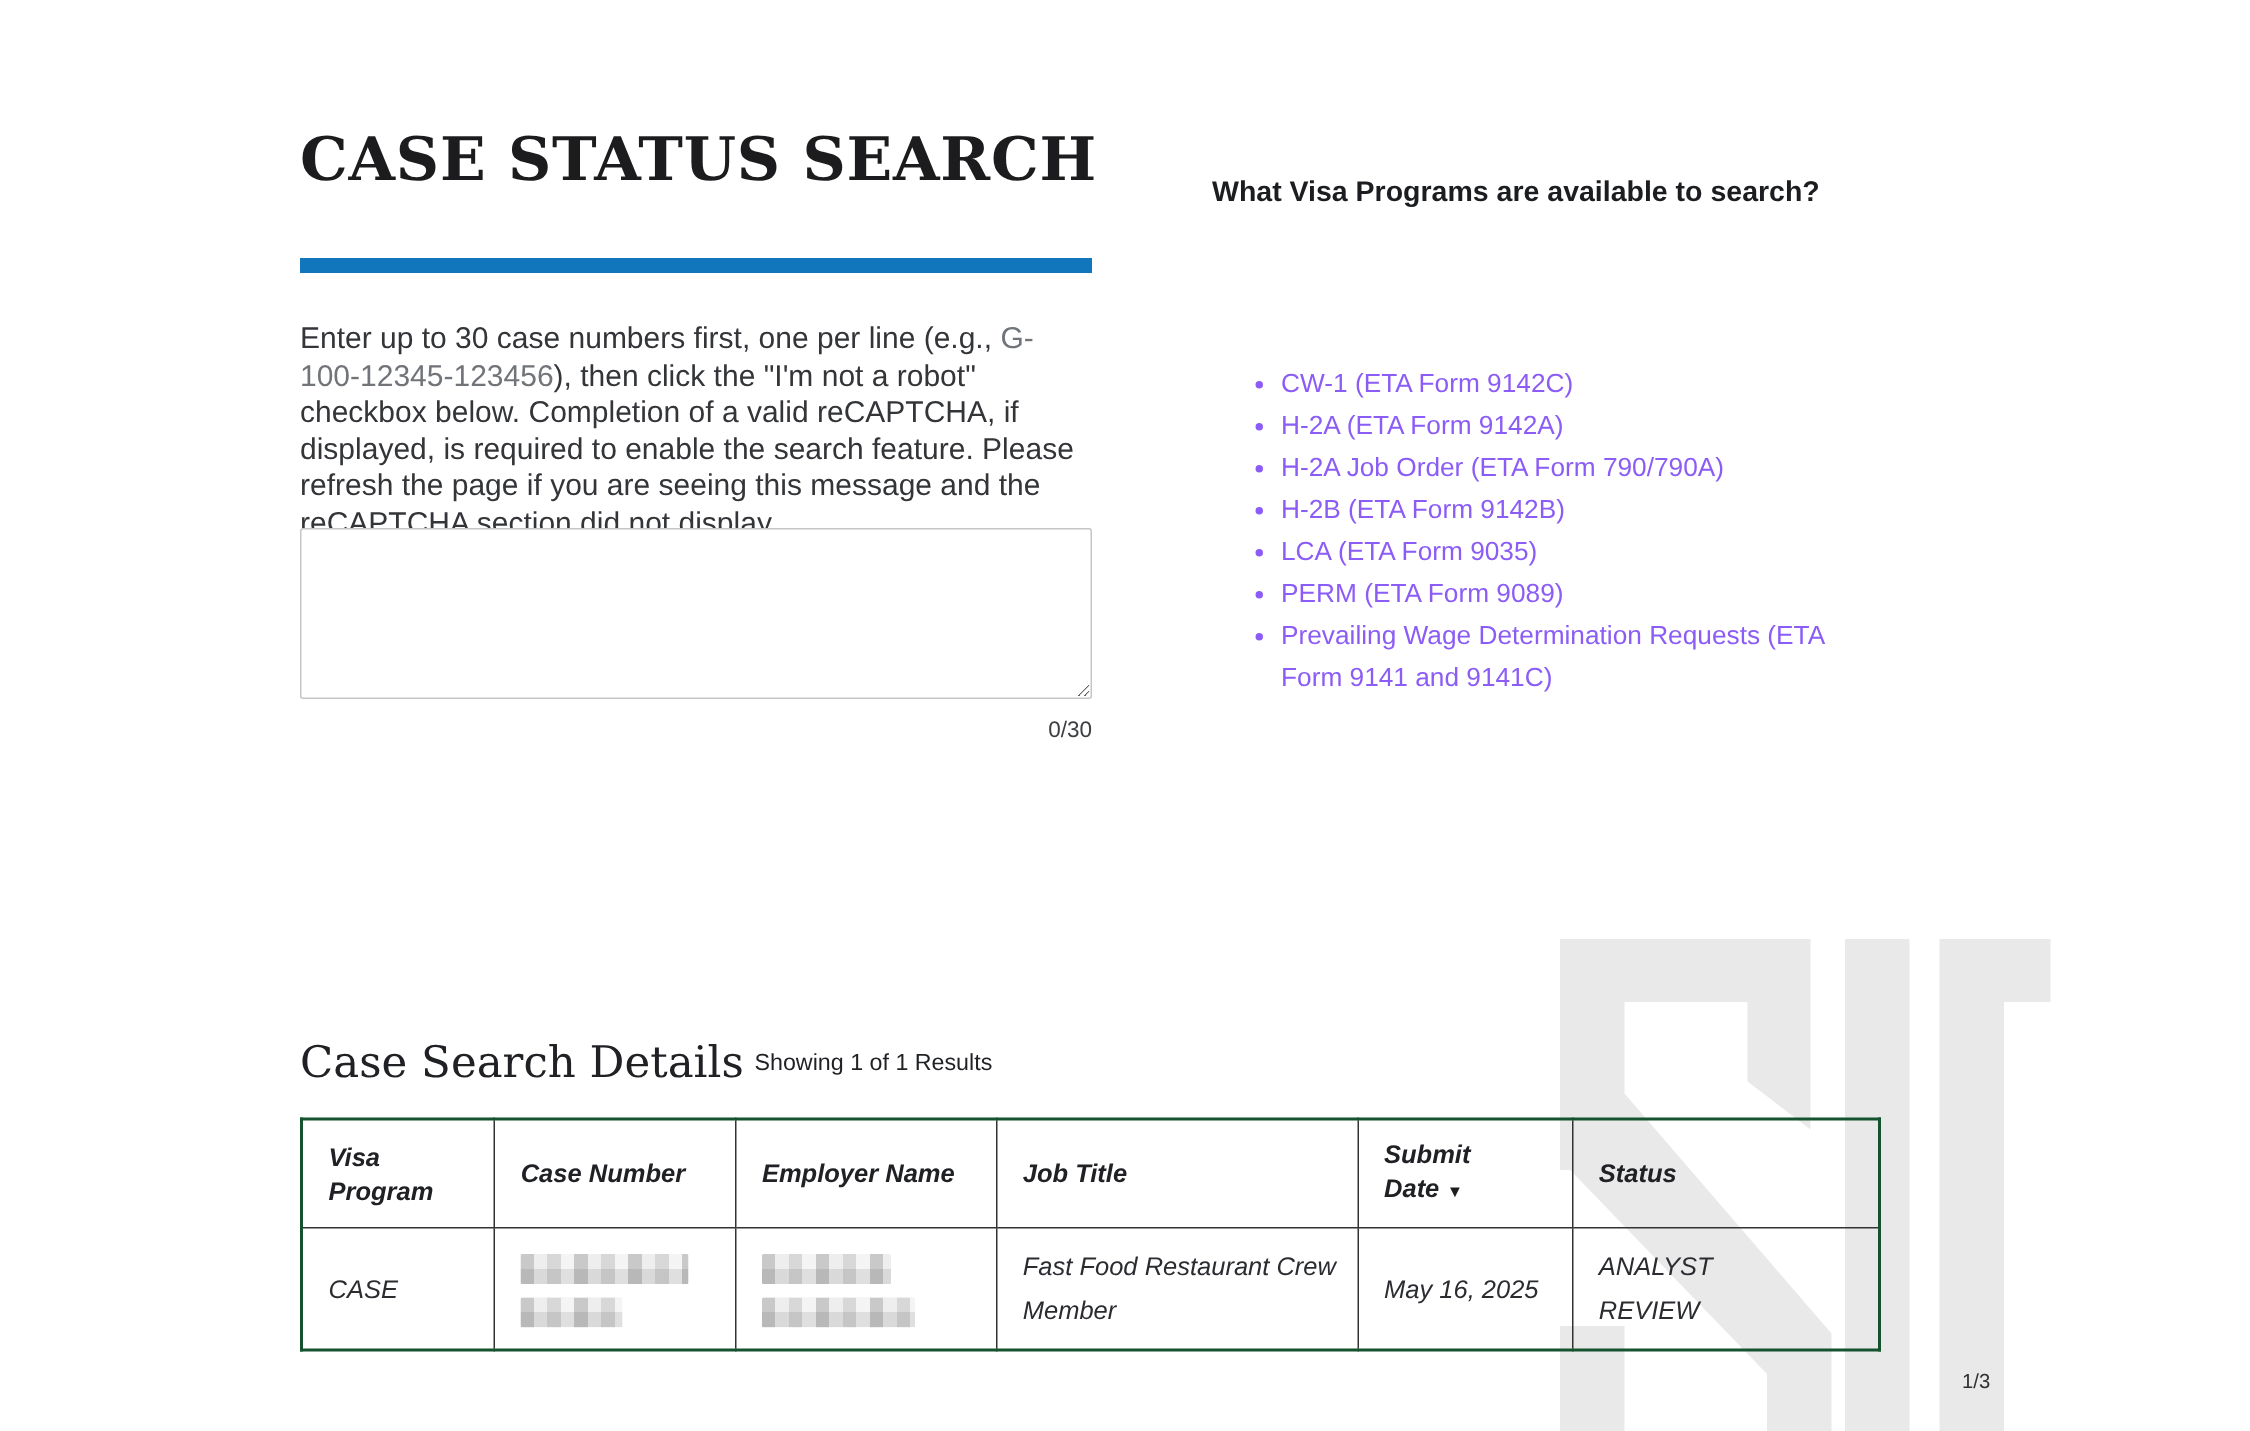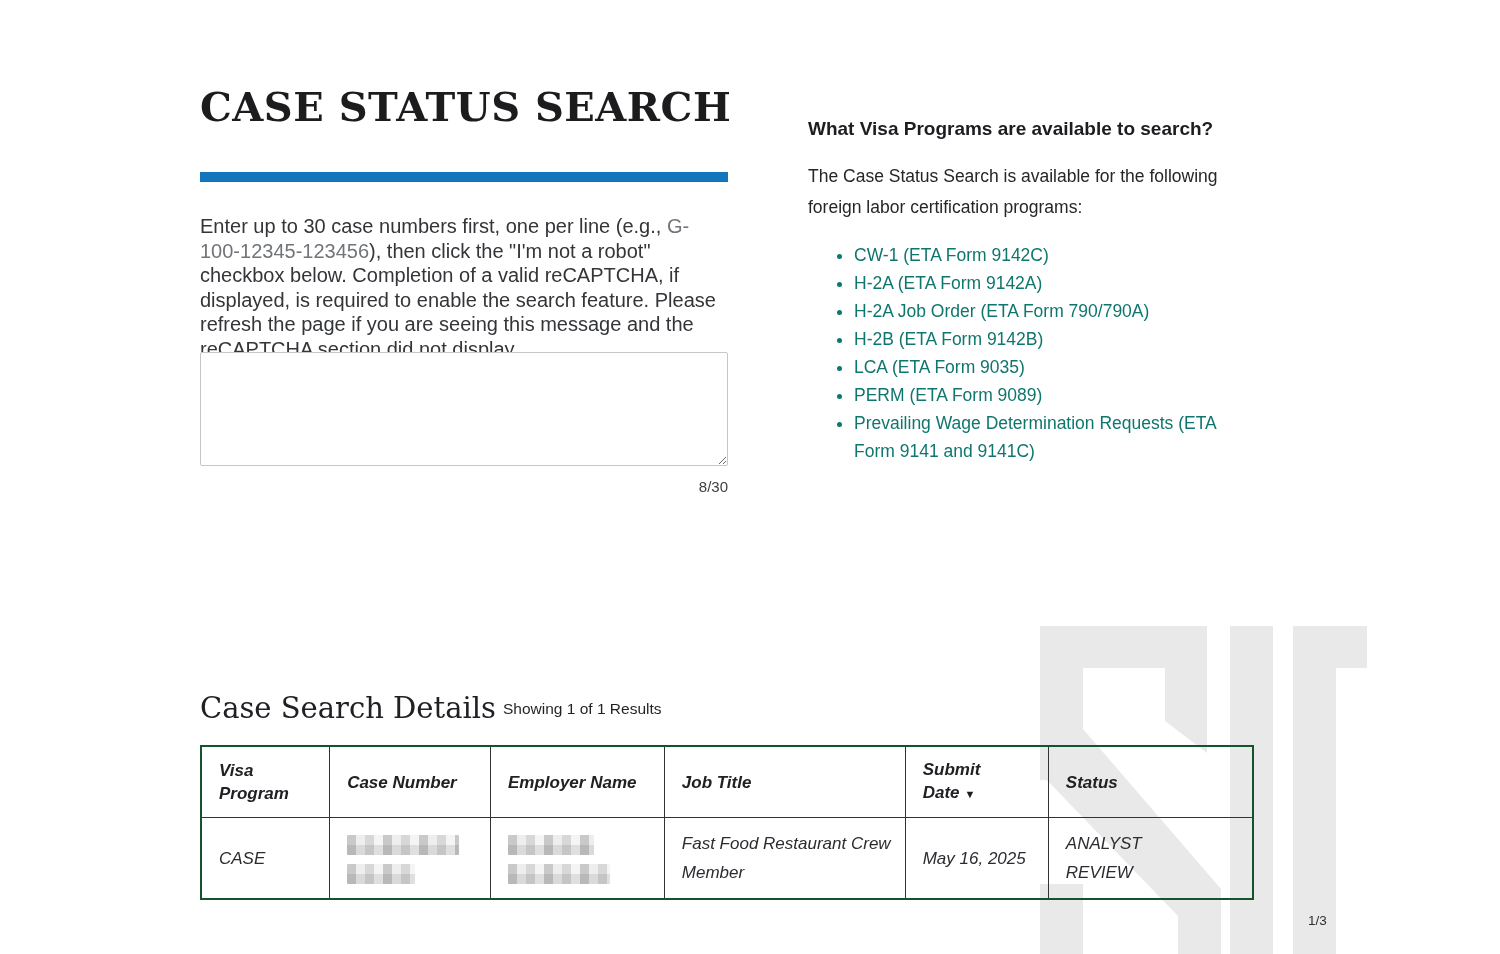--- a/index.html
+++ b/index.html
@@ -28,21 +28,21 @@
   .case-textarea{
     left:200px;top:352px;width:528px;height:114px;
     border:1px solid #c6c6c6;border-radius:2px;resize:both;
     font-family:"Liberation Sans",sans-serif;font-size:15px;padding:8px;color:#26282c;background:#fff;
   }
   .char-counter{left:200px;top:478px;width:528px;text-align:right;font-size:15px;color:#3d3f42;}
 
   
   .vp-heading{left:808px;top:118px;width:440px;font-size:19px;font-weight:700;color:#1b1d20;}
   .vp-intro{left:808px;top:161px;width:432px;font-size:17.5px;line-height:31px;color:#24262a;}
-  .vp-list{left:808px;top:241px;width:424px;font-size:17.5px;line-height:28px;color:#0f766e;
+  .vp-list{left:808px;top:241px;width:424px;font-size:17.5px;line-height:28px;color:#8b5cf6;
            padding-left:46px;padding-right:8px;}
   .vp-list li{margin:0;}
   .vp-note{left:808px;top:487px;width:432px;font-size:17.5px;line-height:30.5px;color:#24262a;}
   .vp-note a{color:var(--link);text-decoration:none;cursor:pointer;}
 
   
   .results-heading{
     left:200px;top:691px;width:420px;
     font-family:"DejaVu Serif",serif;font-weight:400;font-size:29px;color:#202124;
   }
@@ -93,24 +93,23 @@
       <rect x="1336" y="626" width="31" height="42"></rect>
     </g>
   </svg>
 
   <h1 class="layer page-title">CASE STATUS SEARCH</h1>
   <div class="layer accent-bar"></div>
 
   <p class="layer instructions"><span>Enter up to 30 case numbers first, one per line (e.g., </span><span class="example">G-100-12345-123456</span><span>), then click the "I'm not a robot" checkbox below. Completion of a valid reCAPTCHA, if displayed, is required to enable the search feature. Please refresh the page if you are seeing this message and the reCAPTCHA section did not display.</span></p>
 
   <textarea class="layer case-textarea" placeholder="" style=""></textarea>
-  <div class="layer char-counter">8/30</div>
+  <div class="layer char-counter">0/30</div>
 
   <h2 class="layer vp-heading">What Visa Programs are available to search?</h2>
-  <p class="layer vp-intro">The Case Status Search is available for the following foreign labor certification programs:</p>
   <ul class="layer vp-list">
     <li>CW-1 (ETA Form 9142C)</li>
     <li>H-2A (ETA Form 9142A)</li>
     <li>H-2A Job Order (ETA Form 790/790A)</li>
     <li>H-2B (ETA Form 9142B)</li>
     <li>LCA (ETA Form 9035)</li>
     <li>PERM (ETA Form 9089)</li>
     <li>Prevailing Wage Determination Requests (ETA Form 9141 and 9141C)</li>
   </ul>
 

